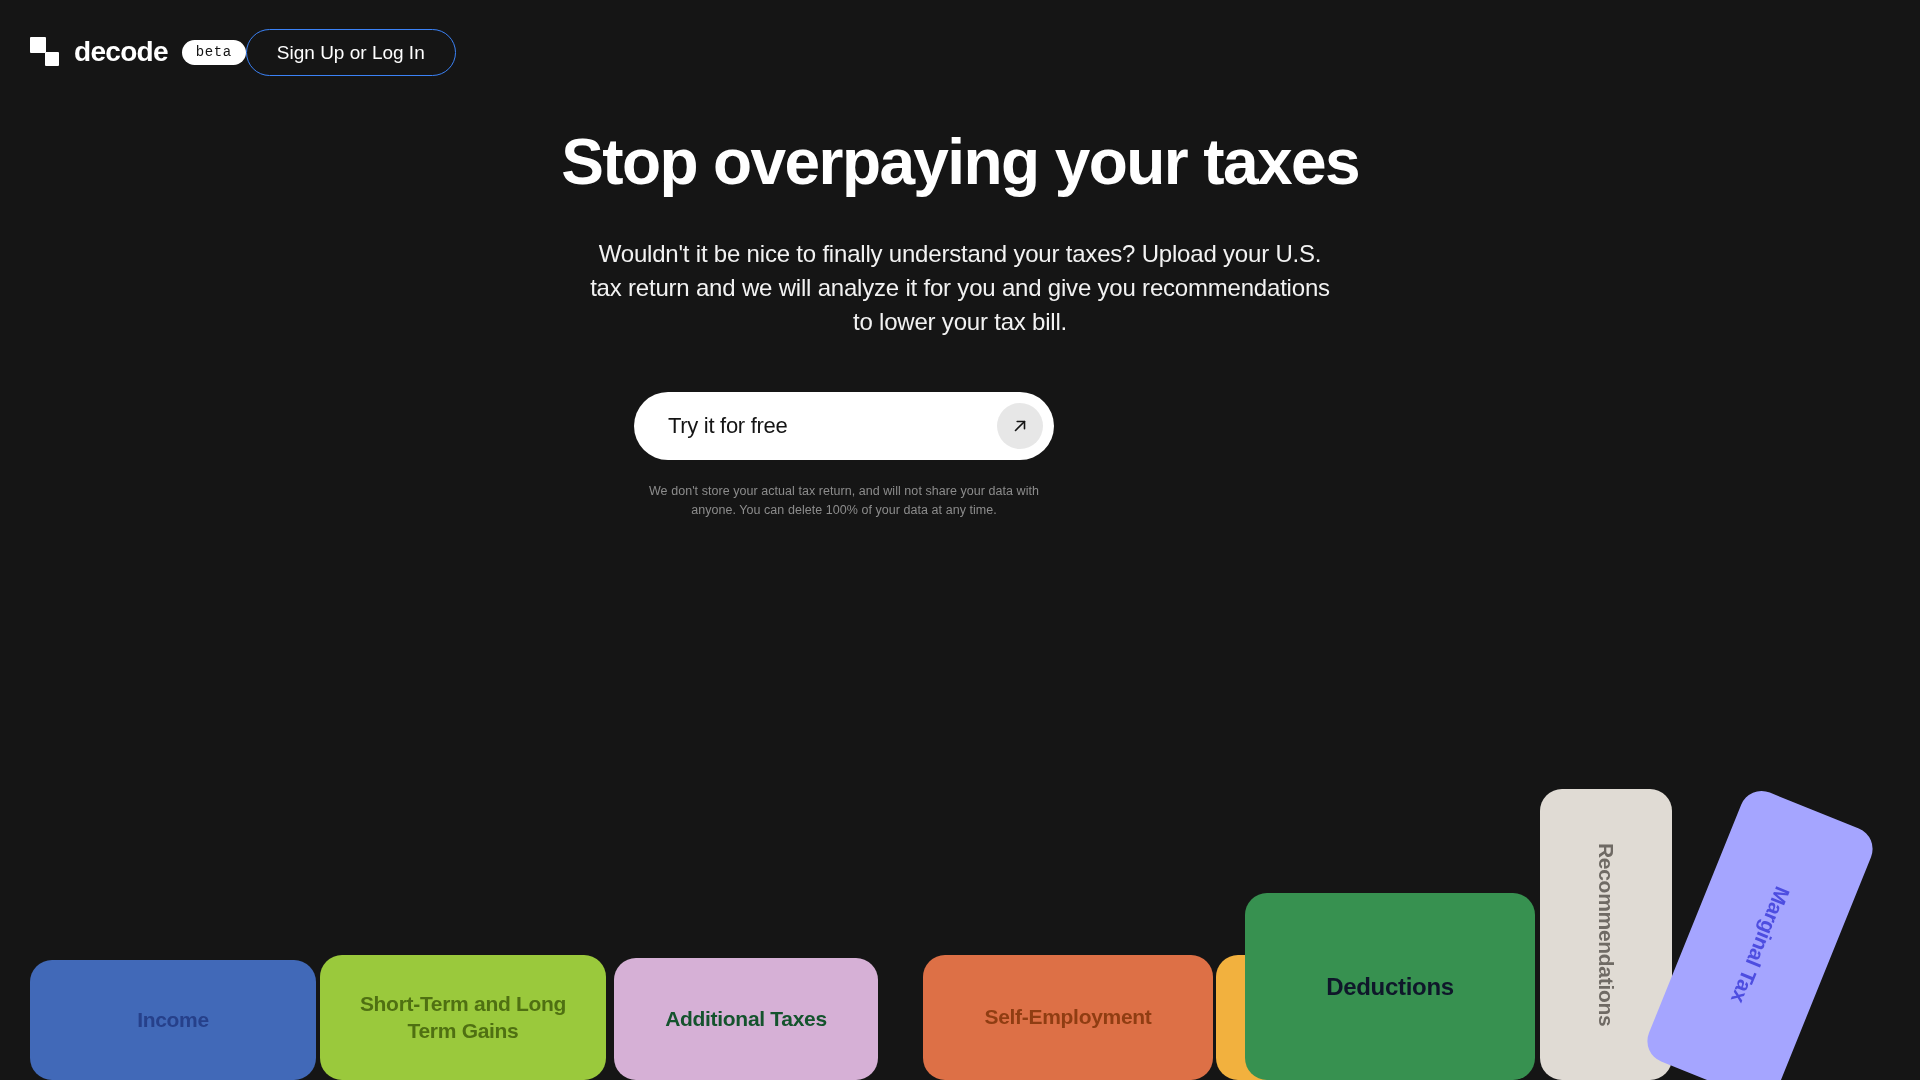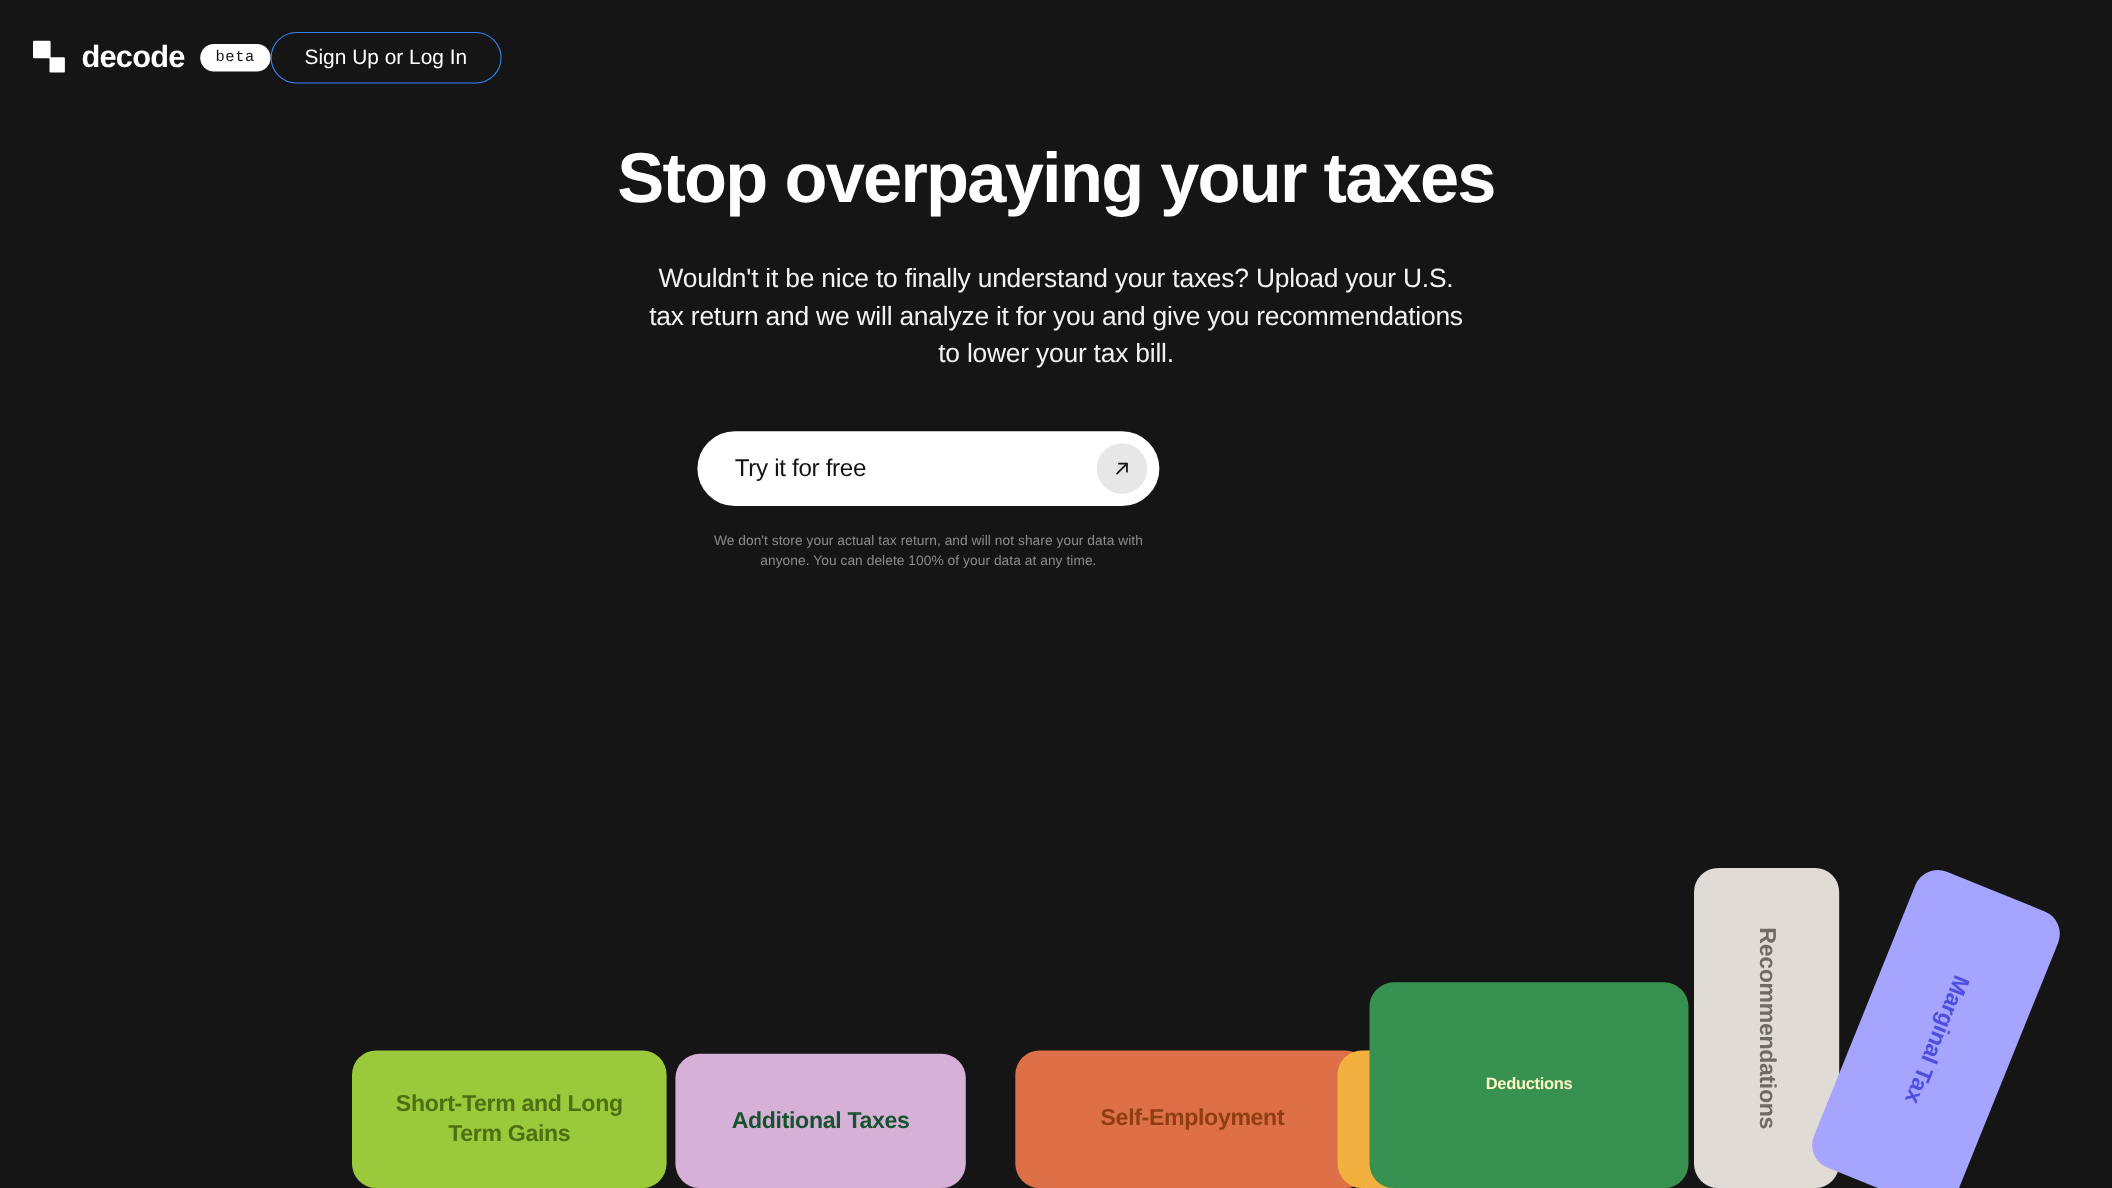--- a/index.html
+++ b/index.html
@@ -117,33 +117,36 @@
         <svg width="20" height="20" viewBox="0 0 20 20" fill="none">
           <path d="M5.5 14.5L14.5 5.5" stroke="#141414" stroke-width="1.6" stroke-linecap="round"></path>
           <path d="M7.2 5.5H14.5V12.8" stroke="#141414" stroke-width="1.6" stroke-linecap="round" stroke-linejoin="round"></path>
         </svg>
       </span>
     </button>
     <div class="cta-note">We don't store your actual tax return, and will not share your data with anyone. You can delete 100% of your data at any time.</div>
   </div>
 
   <div class="cards">
+      <div class="card" style="left: 30px; width: 286px; height: 120px; background: rgb(65, 105, 184); color: rgb(38, 64, 138); font-size: 21px;">
+        <span style="padding: 0px 20px;">Income</span>
+      </div>
       <div class="card" style="left: 320px; width: 286px; height: 125px; background: rgb(154, 201, 60); color: rgb(79, 112, 18); font-size: 21px;">
         <span style="padding: 0px 20px;">Short-Term and Long Term Gains</span>
       </div>
       <div class="card" style="left: 614px; width: 264px; height: 122px; background: rgb(214, 176, 214); color: #14532d; font-size: 21px;">
         <span style="padding: 0px 20px;">Additional Taxes</span>
       </div>
-      <div class="card" style="left: 923px; width: 322px; height: 125px; background: rgb(221, 112, 70); color: rgb(143, 61, 18); font-size: 21px;">
+      <div class="card" style="left: 923px; width: 290px; height: 125px; background: rgb(221, 112, 70); color: rgb(143, 61, 18); font-size: 21px;">
         <span style="padding: 0px 20px;">Self-Employment</span>
       </div>
       <div class="card" style="left: 1216px; width: 290px; height: 125px; background: rgb(242, 177, 62); color: rgb(143, 100, 9); font-size: 21px;">
         <span style="padding: 0px 20px;">Interest and Dividends</span>
       </div>
-      <div class="card" style="left: 1245px; width: 290px; height: 187px; background: rgb(55, 145, 80); color: #fef9c3; font-size: 15px;">
+      <div class="card" style="left: 1245px; width: 290px; height: 187px; background: rgb(55, 145, 80); color: #0f172a; font-size: 24px;">
         <span style="padding: 0px 20px;">Deductions</span>
       </div>
       <div class="card card-vertical" style="left: 1540px; width: 132px; height: 291px; background: rgb(224, 219, 212); color: rgb(111, 106, 100); font-size: 21px;">
         <span>Recommendations</span>
       </div>
       <div class="card card-vertical card-rotated" style="left: 1690px; width: 140px; height: 290px; background: rgb(165, 165, 255); color: rgb(77, 77, 224); font-size: 21px; transform: rotate(22deg); bottom: -10px;">
         <span>Marginal Tax</span>
       </div>
     </div>
 

